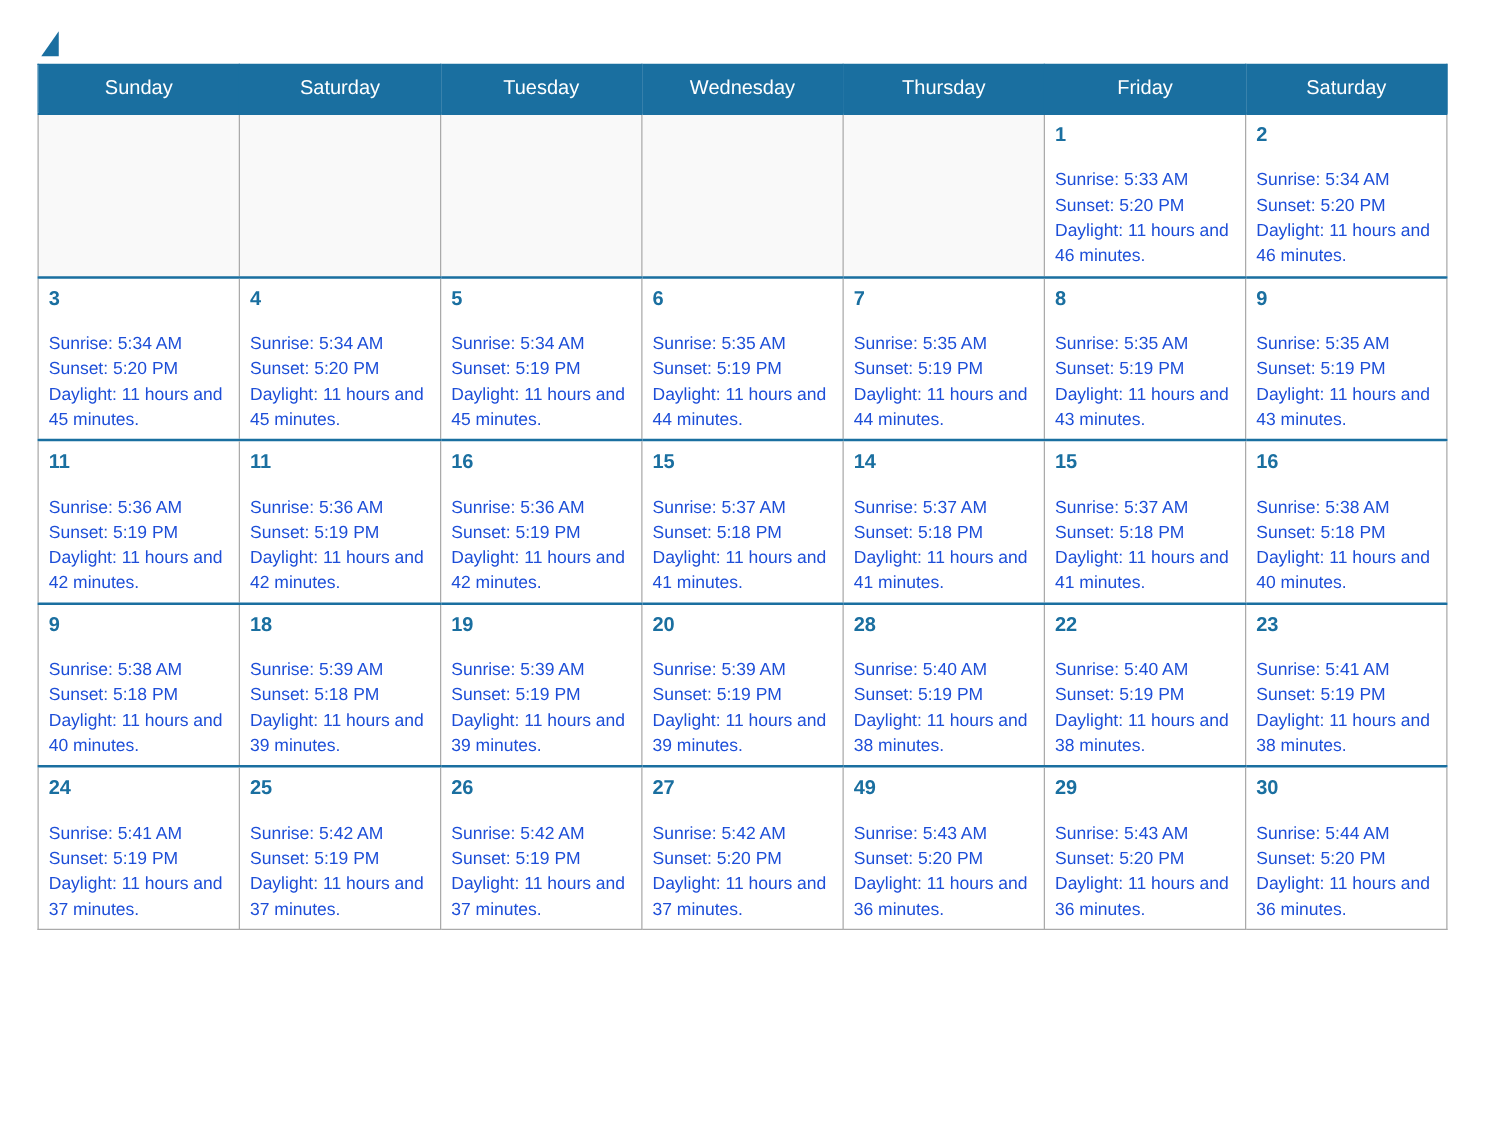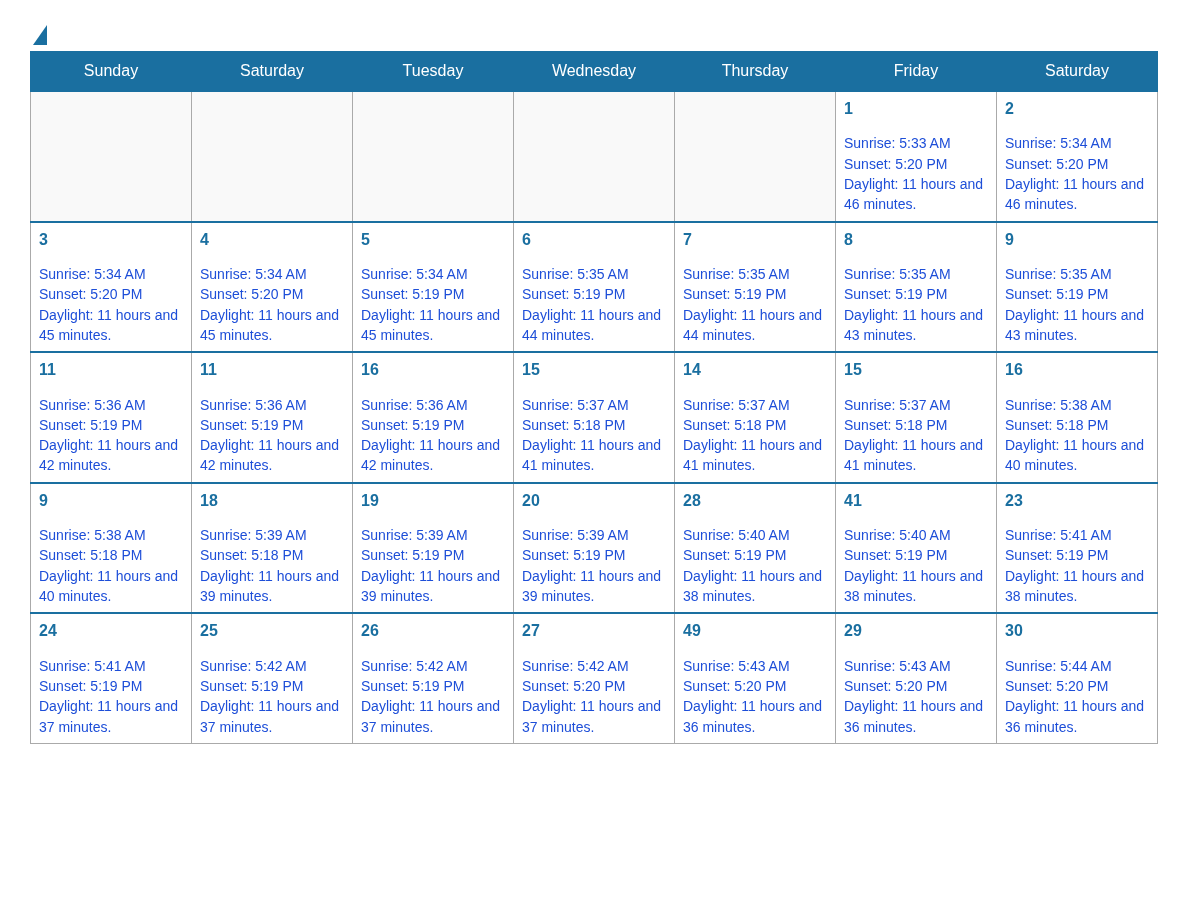--- a/index.html
+++ b/index.html
@@ -241,21 +241,21 @@
         </td>
         <td>
           <span class="day-number">20</span>
           <div class="day-info">Sunrise: 5:39 AM<br>Sunset: 5:19 PM<br>Daylight: 11 hours and 39 minutes.</div>
         </td>
         <td>
           <span class="day-number">28</span>
           <div class="day-info">Sunrise: 5:40 AM<br>Sunset: 5:19 PM<br>Daylight: 11 hours and 38 minutes.</div>
         </td>
         <td>
-          <span class="day-number">41</span>
+          <span class="day-number">22</span>
           <div class="day-info">Sunrise: 5:40 AM<br>Sunset: 5:19 PM<br>Daylight: 11 hours and 38 minutes.</div>
         </td>
         <td>
           <span class="day-number">23</span>
           <div class="day-info">Sunrise: 5:41 AM<br>Sunset: 5:19 PM<br>Daylight: 11 hours and 38 minutes.</div>
         </td>
       </tr>
       <tr class="week-row">
         <td>
           <span class="day-number">24</span>

